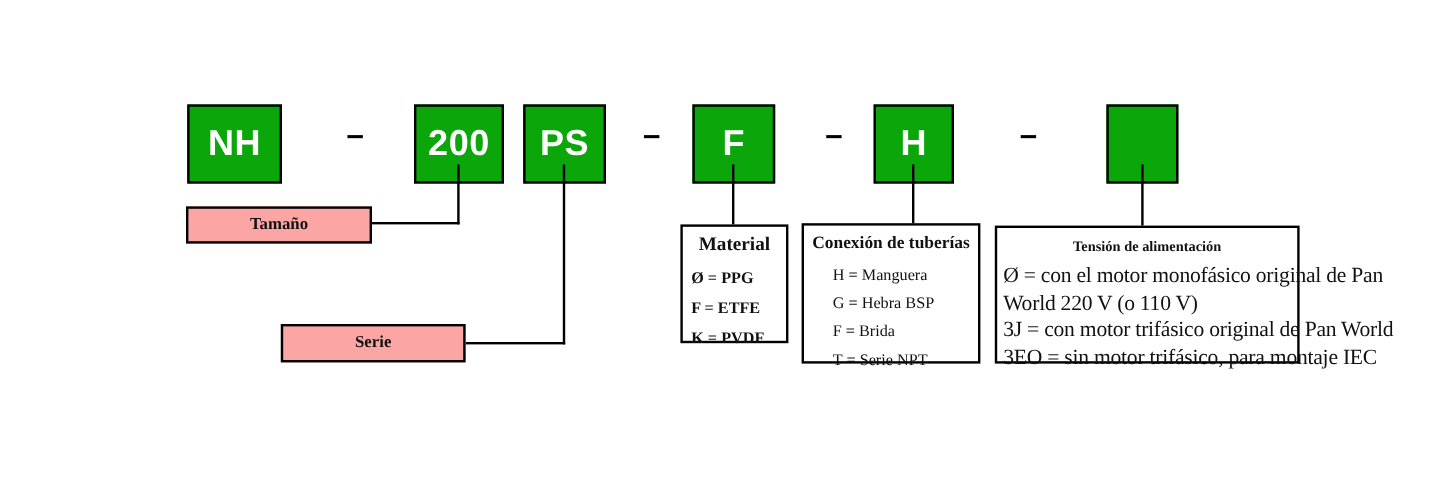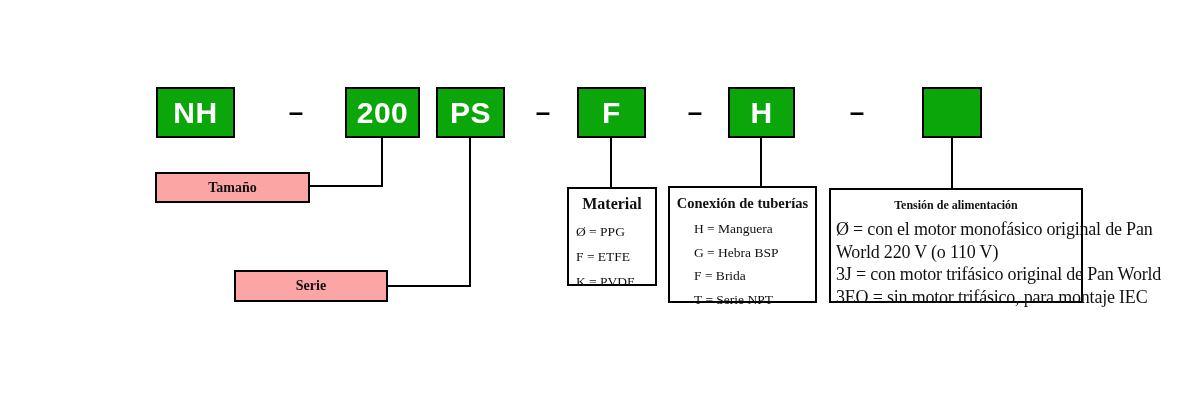--- a/index.html
+++ b/index.html
@@ -14,21 +14,21 @@
     background: #ffffff;
     overflow: hidden;
     font-family: "Liberation Serif", serif;
     color: #111111;
   }
 
   
   .code-box {
     position: absolute;
     top: 87px;
-    height: 51px;
+    height: 66px;
     background: #0aa60a;
     border: 2px solid #000000;
     box-sizing: border-box;
     display: flex;
     align-items: center;
     justify-content: center;
     color: #ffffff;
     font-family: "Liberation Sans", sans-serif;
     font-weight: bold;
     font-size: 30px;
@@ -101,21 +101,21 @@
     text-align: center;
     white-space: nowrap;
   }
   .legend-box .item {
     white-space: nowrap;
   }
 
   .lg-material { left: 567px; top: 187px; width: 90px;  height: 99px; }
   .lg-material .title { font-size: 16px; line-height: 20px; }
   .lg-material .items { padding-left: 7px; margin-top: 5px; }
-  .lg-material .item  { font-size: 13.5px; line-height: 25px; }
+  .lg-material .item  { font-size: 13.5px; line-height: 25px; font-weight: bold; }
 
   .lg-connection { left: 668px; top: 186px; width: 149px; height: 117px; }
   .lg-connection .title { font-size: 14.5px; line-height: 20px; }
   .lg-connection .items { padding-left: 24px; margin-top: 4px; }
   .lg-connection .item  { font-size: 13.5px; line-height: 23.5px; }
 
   .lg-voltage { left: 829px; top: 188px; width: 254px; height: 115px; }
   .lg-voltage .title { font-size: 12px; line-height: 21px; }
   .lg-voltage .items { padding-left: 5px; margin-top: 2px; }
   .lg-voltage .item  { font-size: 18px; line-height: 22.5px; letter-spacing: -0.2px; }

